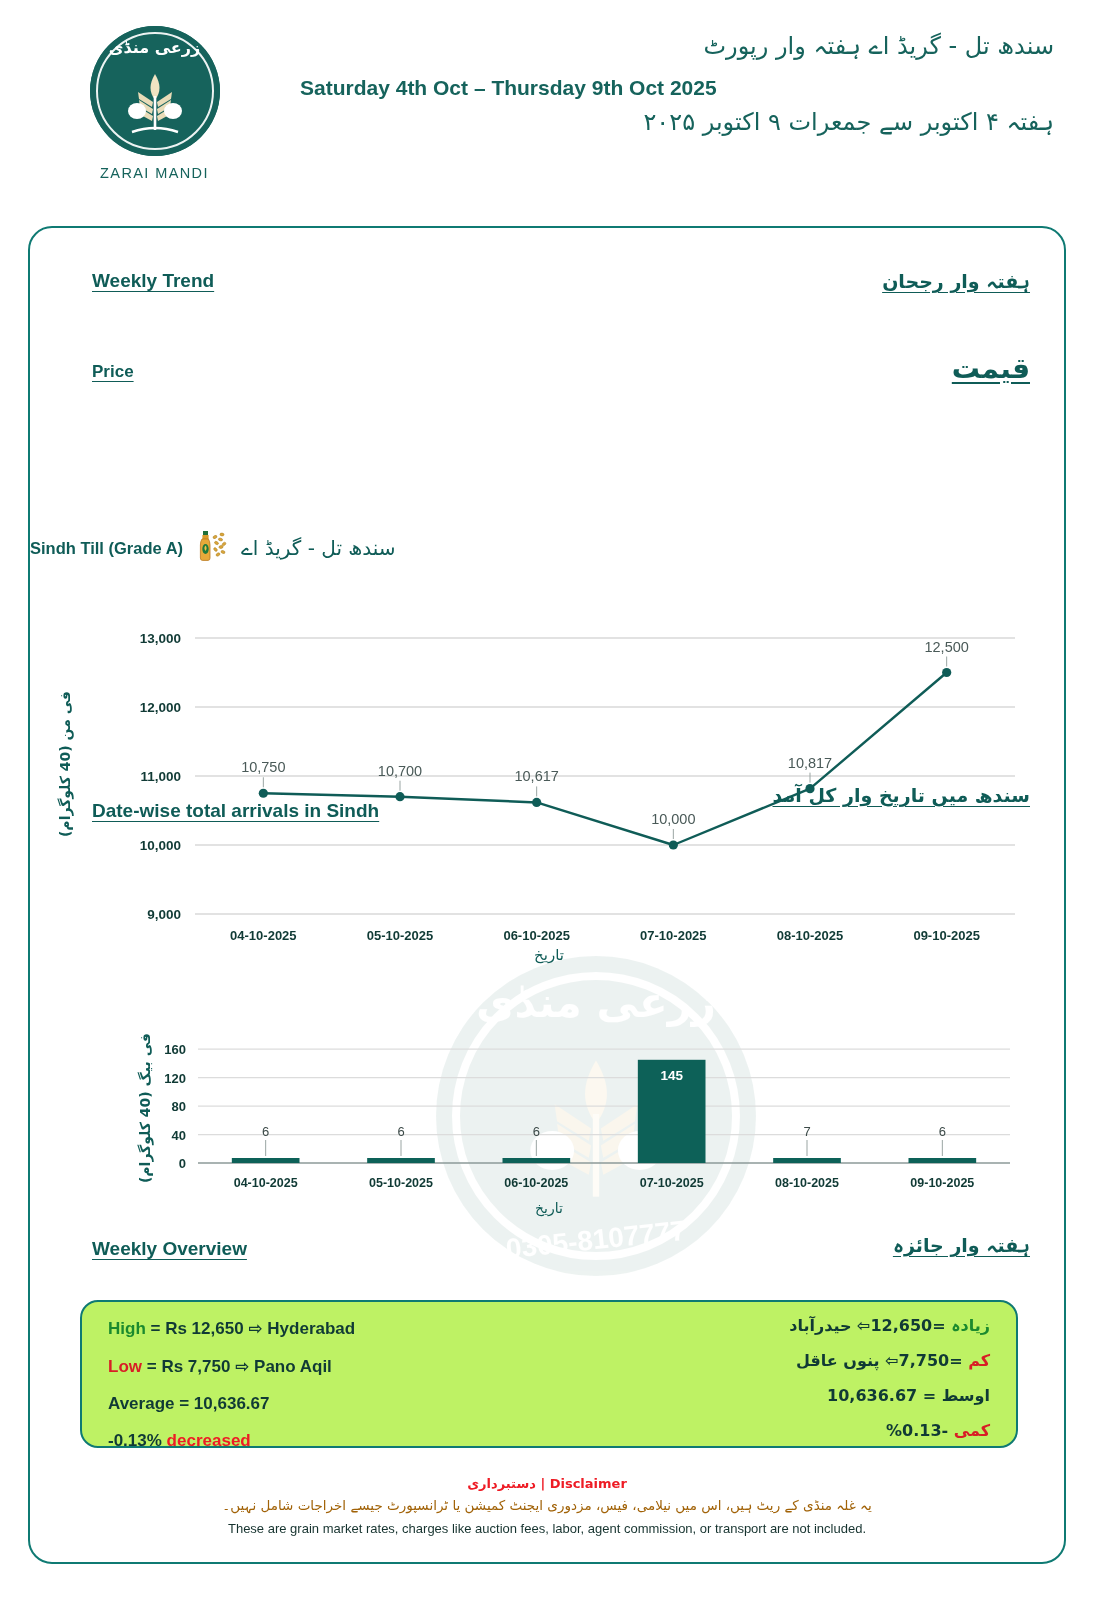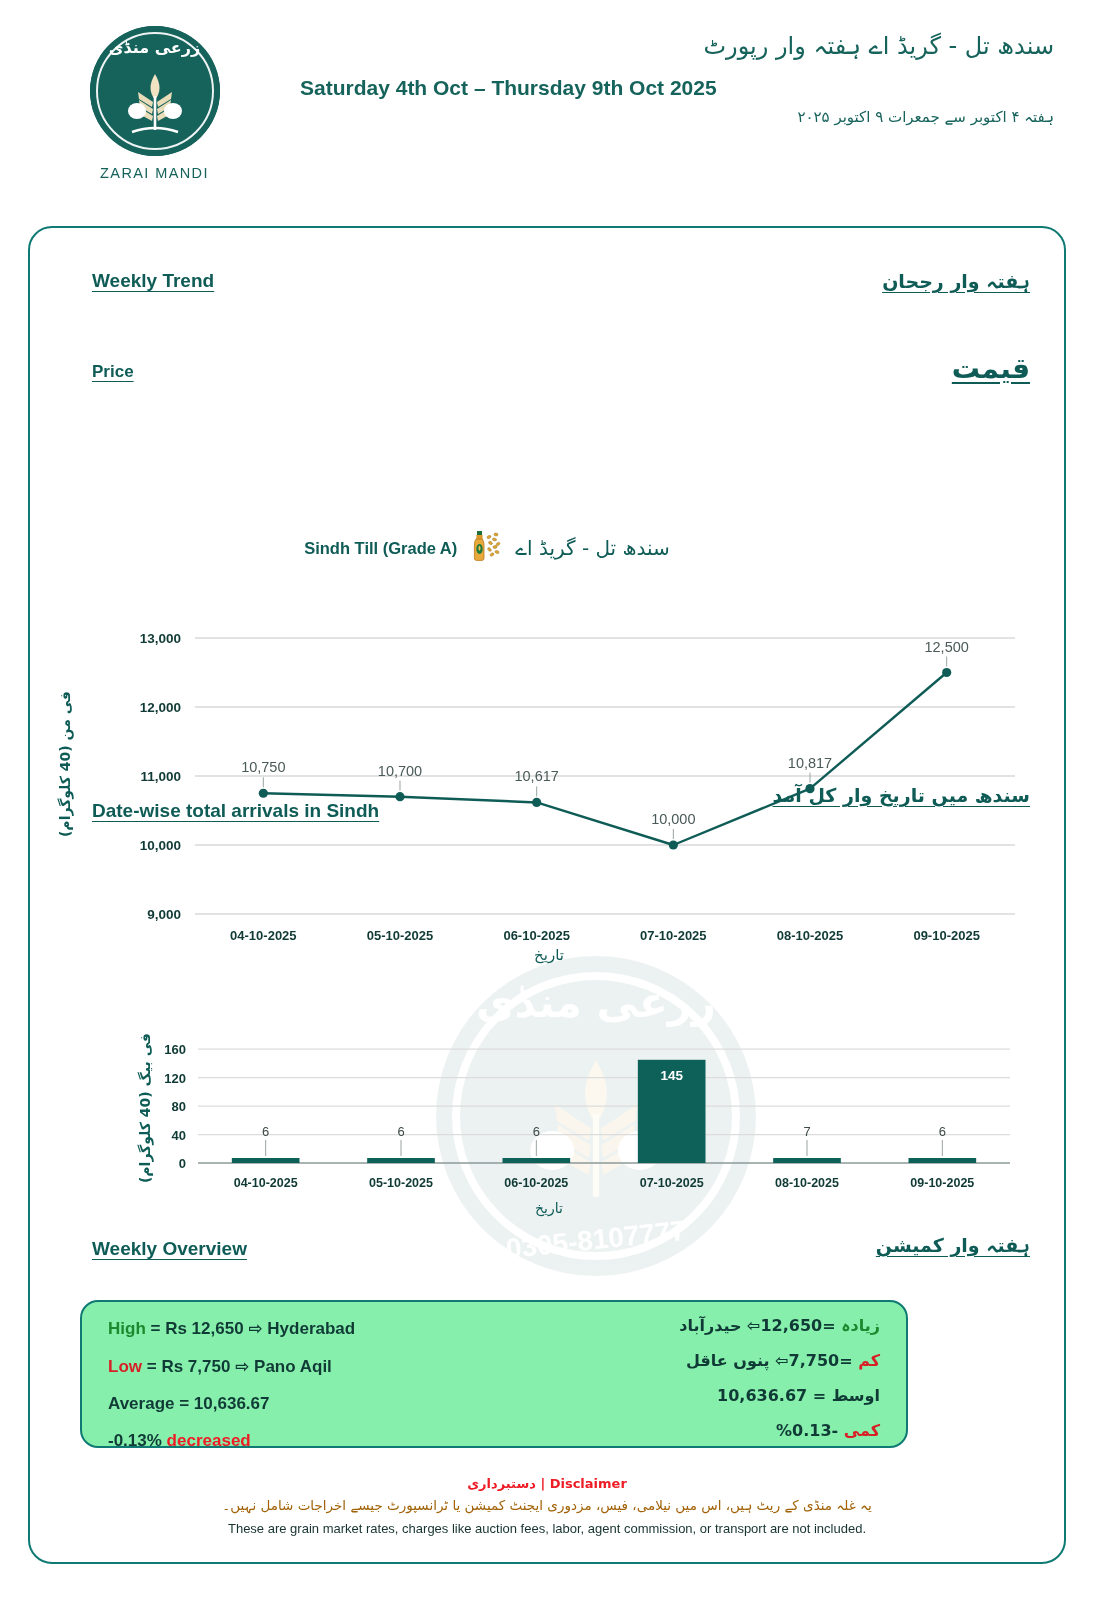--- a/index.html
+++ b/index.html
@@ -52,21 +52,21 @@
     line-height:1.5;
   }
   .head-en-title{
     font-size:26.5px;font-weight:bold;color:#16635c;letter-spacing:-0.2px;
   }
   .head-en-sub{
     font-size:21px;font-weight:bold;color:#16635c;margin-top:6px;
   }
   .head-urdu-bot{
     font-family:"DejaVu Sans",sans-serif;
-    font-size:15px;color:#16635c;direction:rtl;margin-top:8px;
+    font-size:24px;color:#16635c;direction:rtl;margin-top:8px;
   }
 
   
   .card{
     position:absolute;left:28px;top:226px;width:1038px;height:1338px;
     border:2px solid #0f7a73;border-radius:24px;background:#fff;
     box-sizing:border-box;overflow:hidden;
   }
 
   
@@ -102,21 +102,21 @@
   .sec-title-ur{
     position:absolute;right:34px;
     font-family:"DejaVu Sans",sans-serif;direction:rtl;
     font-size:19px;font-weight:bold;color:#0f5c57;
     text-decoration:underline;text-underline-offset:4px;
   }
 
   
   .legend{
     position:absolute;top:302px;left:0;right:0;z-index:2;
-    display:flex;align-items:center;justify-content:center;gap:0px;
+    display:flex;align-items:center;gap:0px;
   }
   .legend-en{font-size:16.5px;font-weight:bold;color:#0f5c57;}
   .legend-icon{font-size:26px;margin:0 14px;line-height:1;}
   .legend-ur{
     font-family:"DejaVu Sans",sans-serif;direction:rtl;
     font-size:20px;color:#0f5c57;margin-right:120px;
   }
 
   
   .chart-line{
@@ -129,23 +129,23 @@
     transform-origin:center;white-space:nowrap;
   }
 
   
   .chart-bar{
     position:absolute;left:0;top:800px;width:1038px;height:190px;z-index:2;
   }
 
   
   .ovbox{
-    position:absolute;left:50px;top:1072px;width:828px;height:148px;
+    position:absolute;left:50px;top:1072px;width:938px;height:148px;
     border:2px solid #0f7a73;border-radius:18px;box-sizing:border-box;
-    z-index:3;background:#86efac;
+    z-index:3;background:#bef264;
   }
   .ov-en{position:absolute;left:26px;top:16px;}
   .ov-en div{
     font-size:17px;font-weight:bold;color:#103a35;margin-bottom:17px;
     white-space:nowrap;
   }
   .hi{color:#1b8a2e;}
   .lo{color:#d81f26;}
   .dec{color:#ee1c25;}
   .ov-ur{
@@ -340,21 +340,21 @@
           <rect x="878.5" y="130" width="67.66666666666667" height="5" fill="#0d6158"></rect>
           <line x1="912.3333333333334" y1="128" x2="912.3333333333334" y2="112" stroke="#9aa5a3" stroke-width="1"></line>
           <text x="912.3333333333334" y="108" text-anchor="middle" font-size="13" fill="#3c4a48" font-family="&quot;Liberation Sans&quot;,sans-serif">6</text>
           <text x="912.3333333333334" y="159" text-anchor="middle" font-size="12.5" font-weight="bold" fill="#103a35" font-family="&quot;Liberation Sans&quot;,sans-serif">09-10-2025</text>
         </svg>
       <div style="position:absolute;left:0;right:0;top:172px;text-align:center;font-family:'DejaVu Sans',sans-serif;font-size:14px;color:#0f5c57;">تاریخ</div>
     </div>
 
     <div class="sec-row">
       <div class="sec-title-en" style="top:1010px;">Weekly Overview</div>
-      <div class="sec-title-ur" style="top:1006px;">ہفتہ وار کمیشن</div>
+      <div class="sec-title-ur" style="top:1006px;">ہفتہ وار جائزہ</div>
     </div>
 
     <div class="ovbox">
       <div class="ov-en">
         <div>
           <span class="hi">High</span>
           <span>= Rs 12,650 ⇨ Hyderabad</span>
         </div>
         <div>
           <span class="lo">Low</span>

